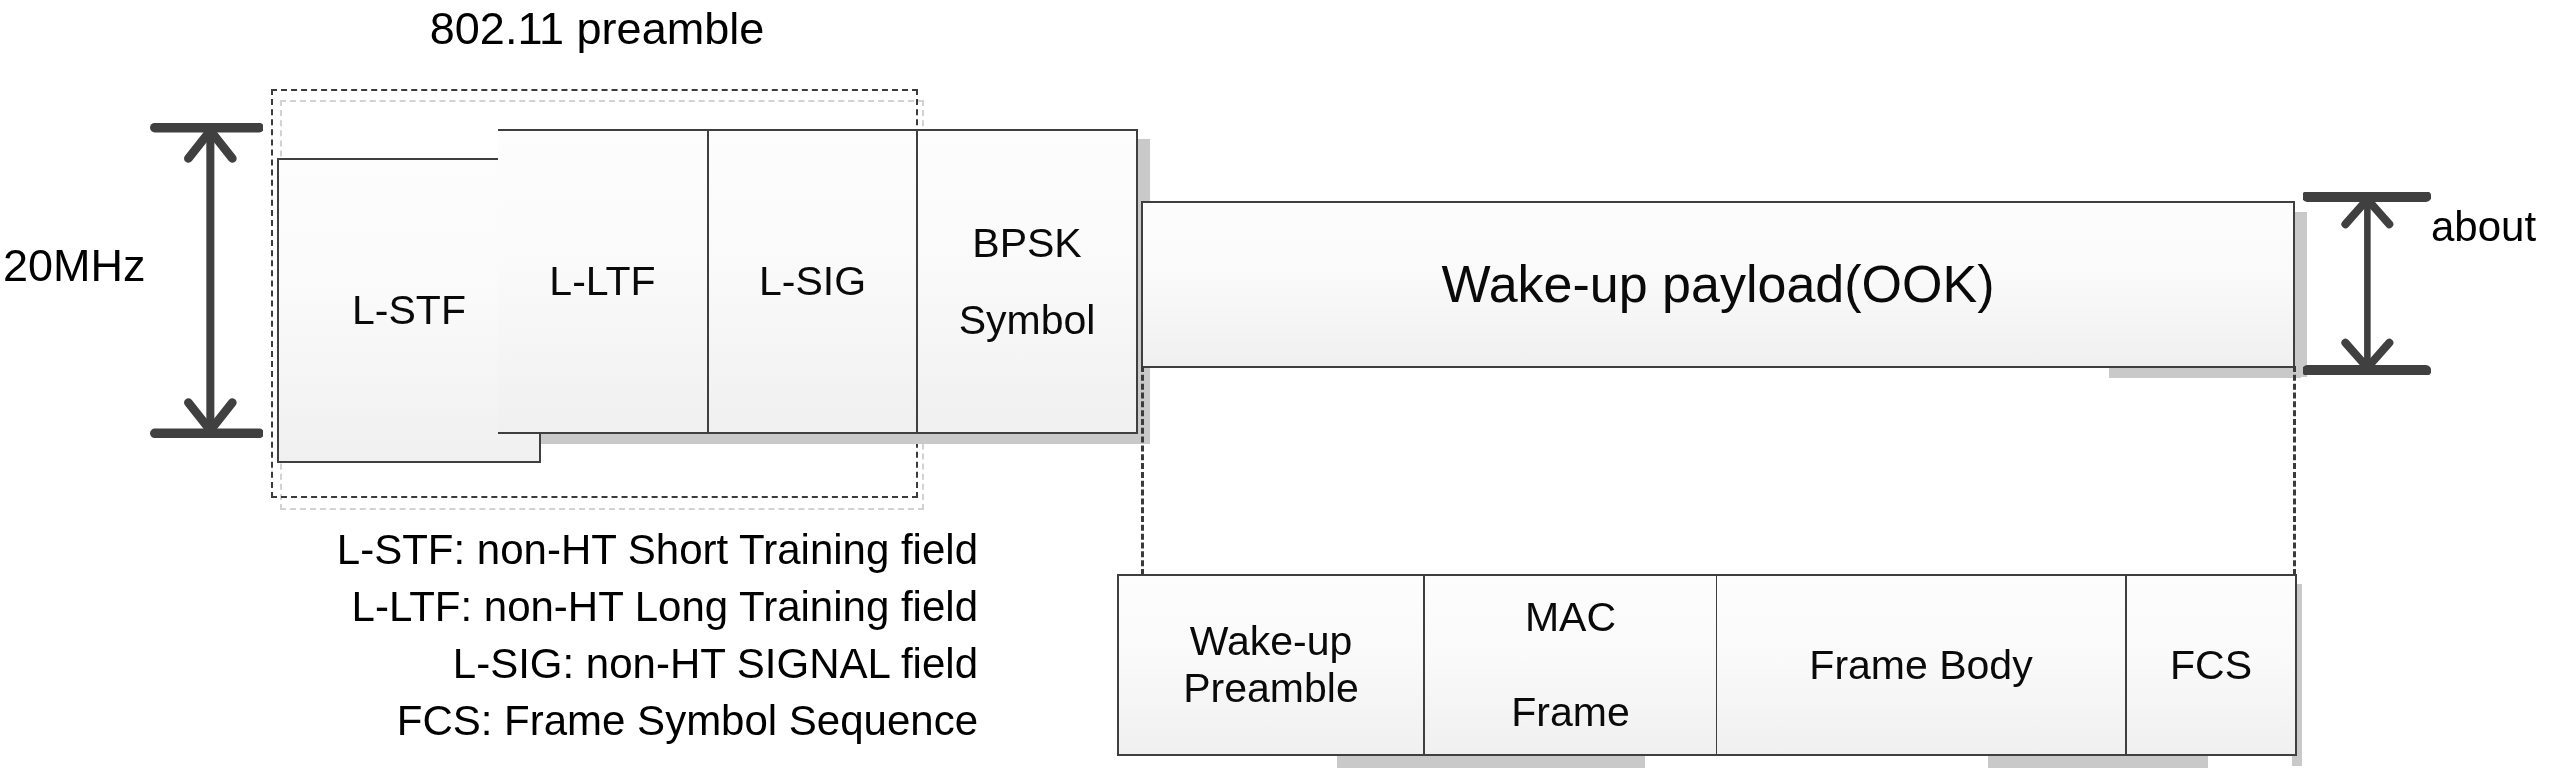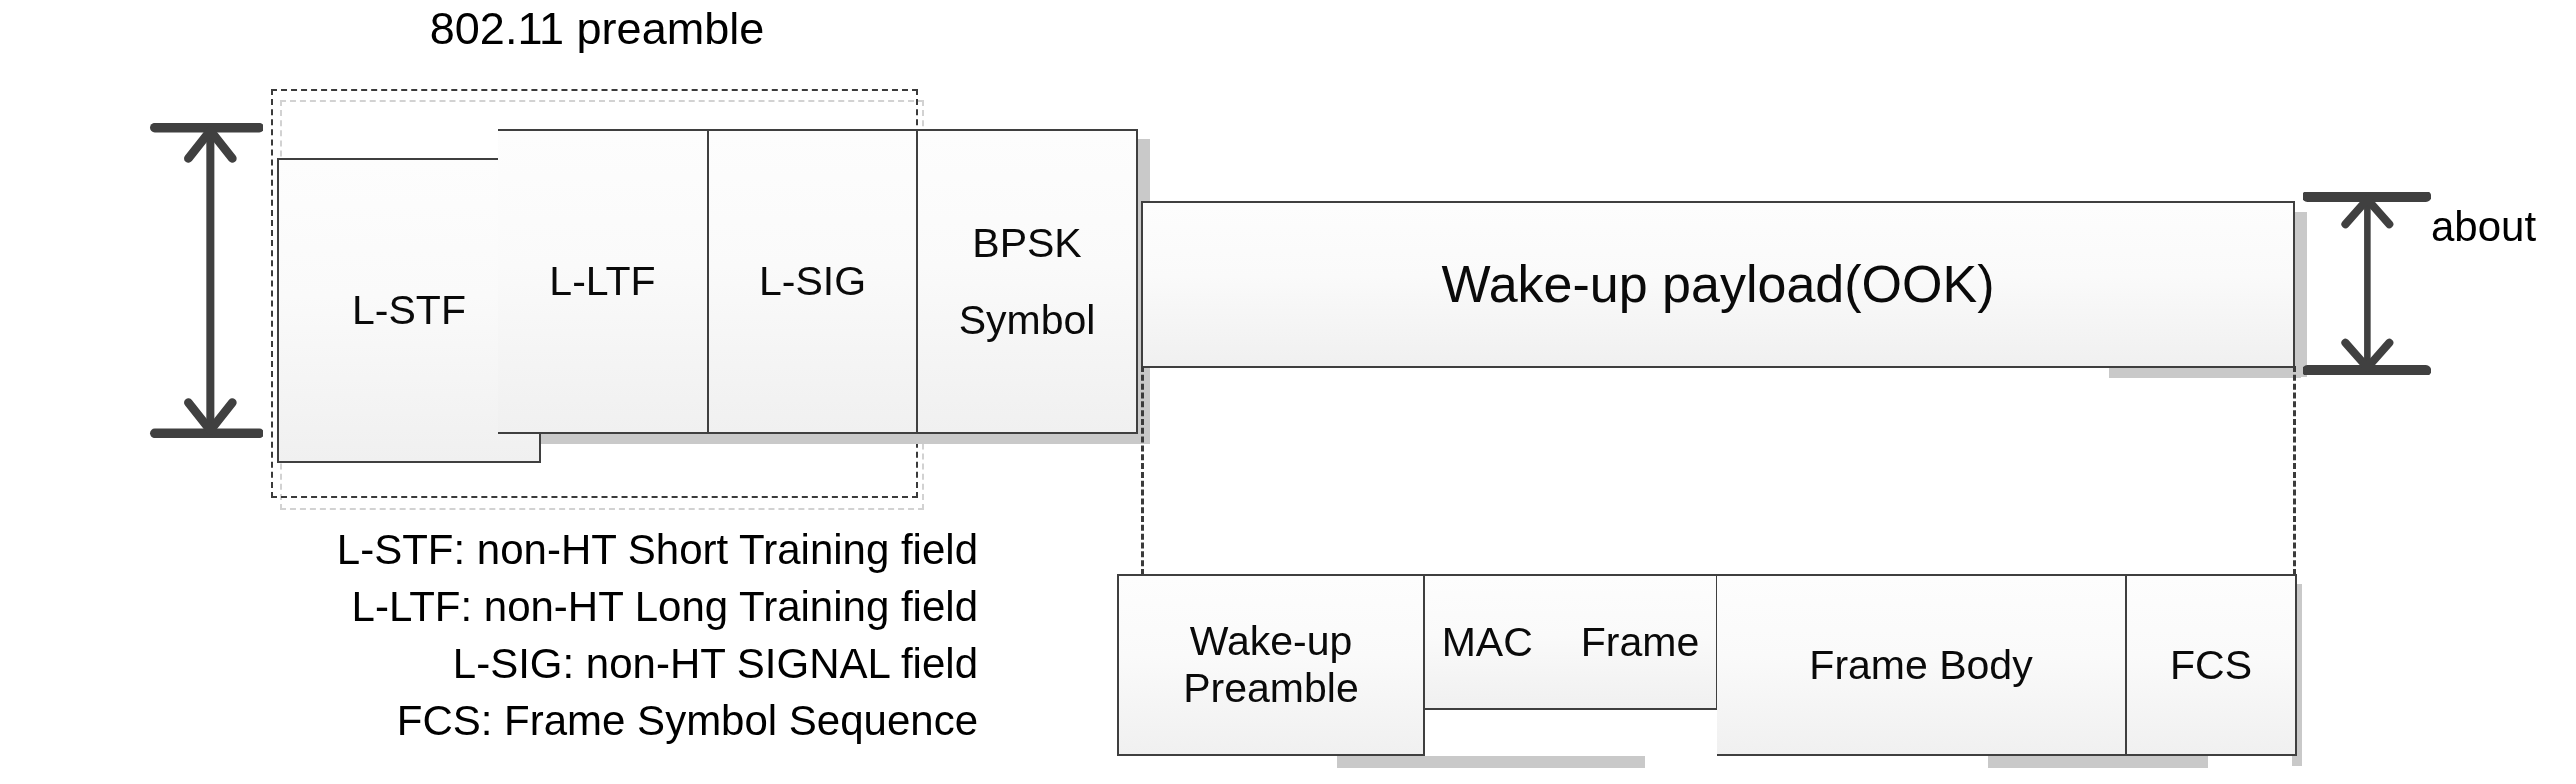--- a/index.html
+++ b/index.html
@@ -56,20 +56,21 @@
 </head>
 <body>
 
 <div class="stage">
 
   <div class="abs" id="title">802.11 preamble</div>
 
   <div class="abs" id="preamble-dash-ghost"></div>
   <div class="abs" id="preamble-dash"></div>
 
+  <div class="abs" id="dim20-label">20MHz</div>
   <div class="abs" id="dim20">
     <svg width="117" height="315" viewBox="0 0 160 430">
       <line x1="12" y1="6" x2="155" y2="6" stroke="#404040" stroke-width="13" stroke-linecap="round"></line>
       <line x1="12" y1="424" x2="155" y2="424" stroke="#404040" stroke-width="13" stroke-linecap="round"></line>
       <line x1="88" y1="12" x2="88" y2="418" stroke="#404040" stroke-width="11"></line>
       <polyline points="58,48 88,10 118,48" fill="none" stroke="#404040" stroke-width="12" stroke-linecap="round" stroke-linejoin="round"></polyline>
       <polyline points="58,382 88,420 118,382" fill="none" stroke="#404040" stroke-width="12" stroke-linecap="round" stroke-linejoin="round"></polyline>
     </svg>
   </div>
 
@@ -123,21 +124,21 @@
   <div class="abs" id="bottom-row">
 
     <div class="shadow" style="left:220px; top:182px; width:308px; height:11.7px;"></div>
     <div class="shadow" style="left:871px;top:182px; width:220px; height:11.7px;"></div>
     <div class="shadow" style="left:1175px;top:10.3px;  width:10.3px;  height:182px;"></div>
 
     <div class="box" style="left:0px;    top:0px; width:308px; height:182px;flex-direction:column;">
       <span>Wake-up</span>
       <span>Preamble</span>
     </div>
-    <div class="box inner" style="left:308px;  top:0px; width:293px; height:136px;flex-direction:row;gap:48px;">
+    <div class="box inner" style="left:308px;  top:0px; width:293px; height:182px;flex-direction:column;gap:48px;">
       <span>MAC</span>
       <span>Frame</span>
     </div>
     <div class="box inner" style="left:600px;  top:0px; width:410px; height:182px;">
       <span>Frame Body</span>
     </div>
     <div class="box inner" style="left:1010px; top:0px; width:170px; height:182px;">
       <span>FCS</span>
     </div>
   </div>

